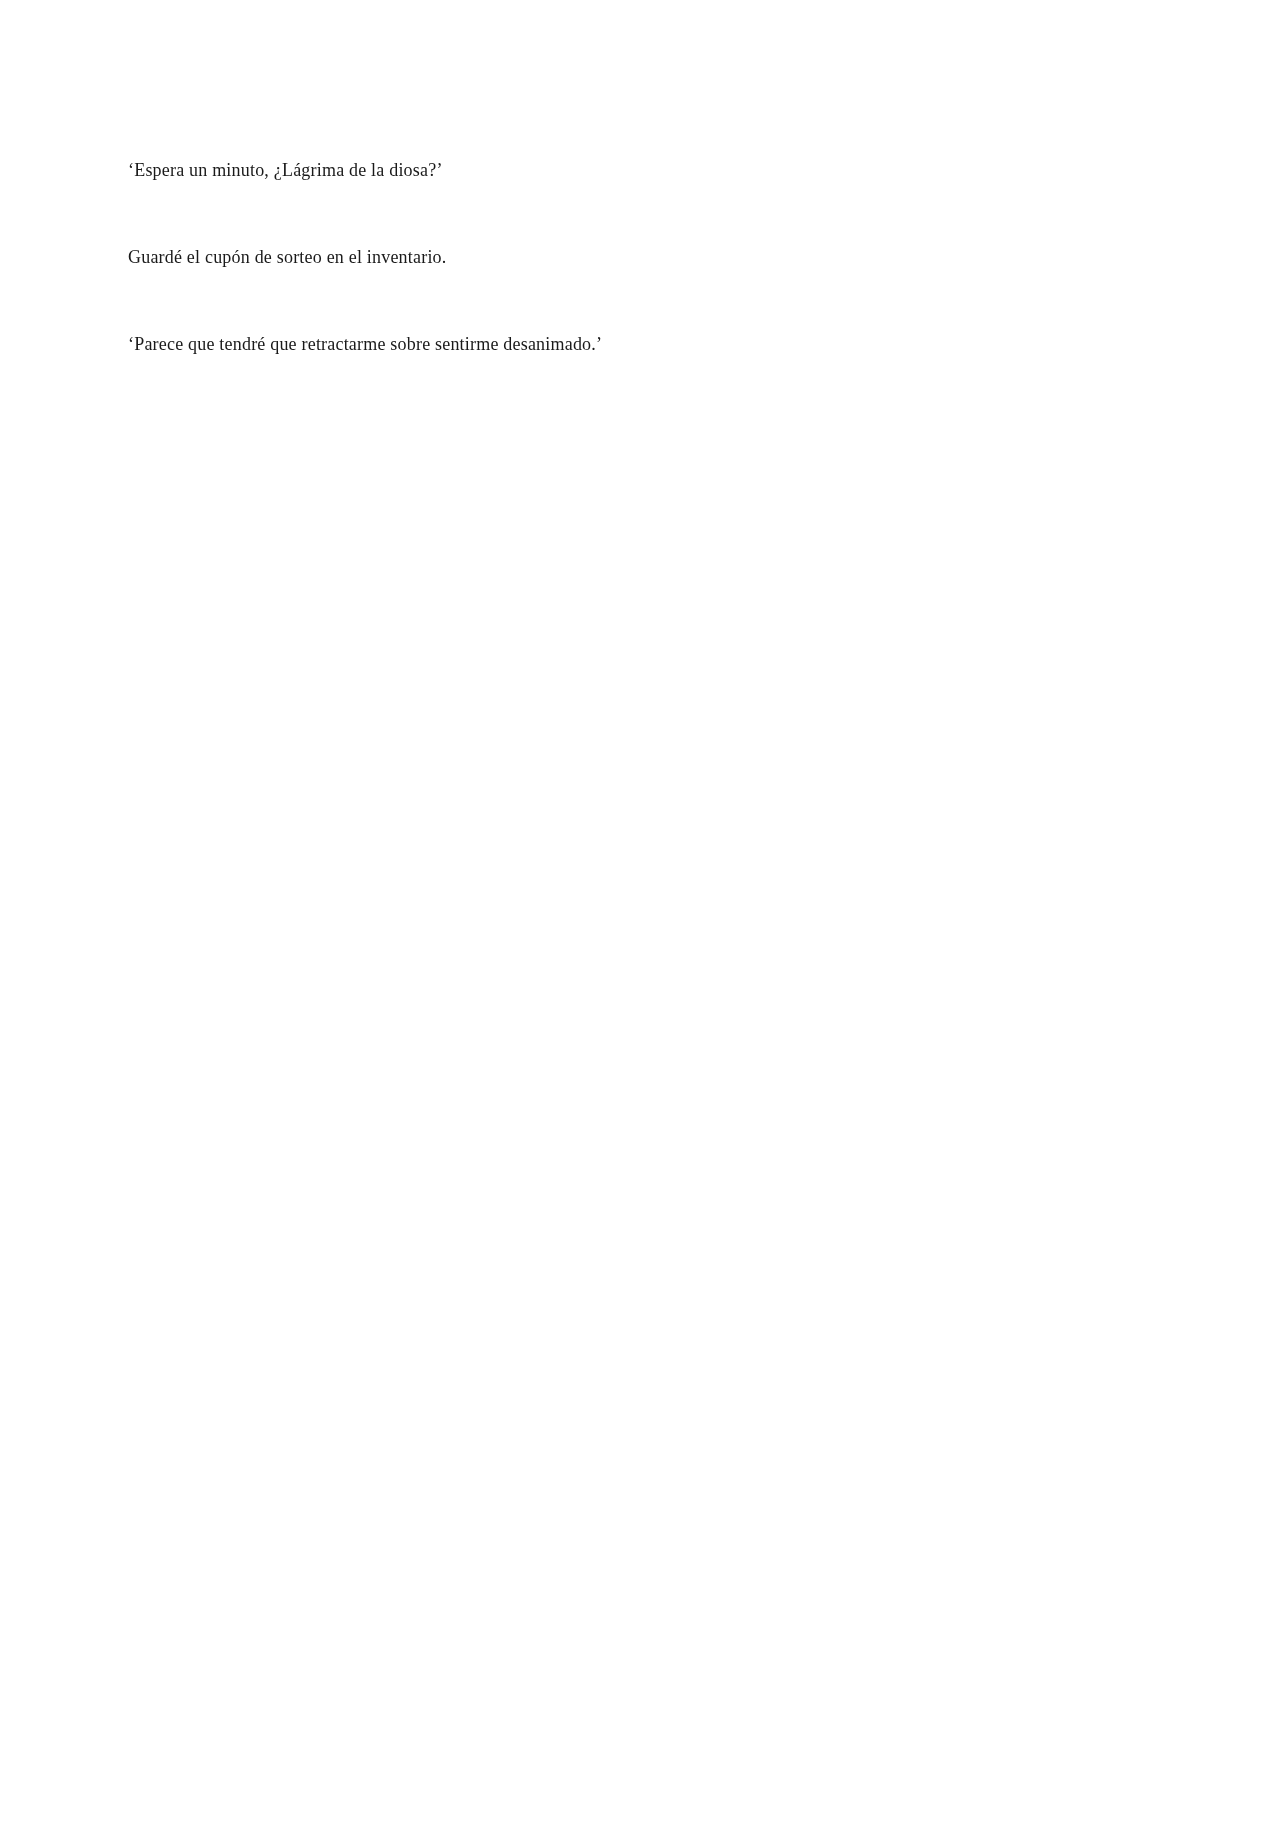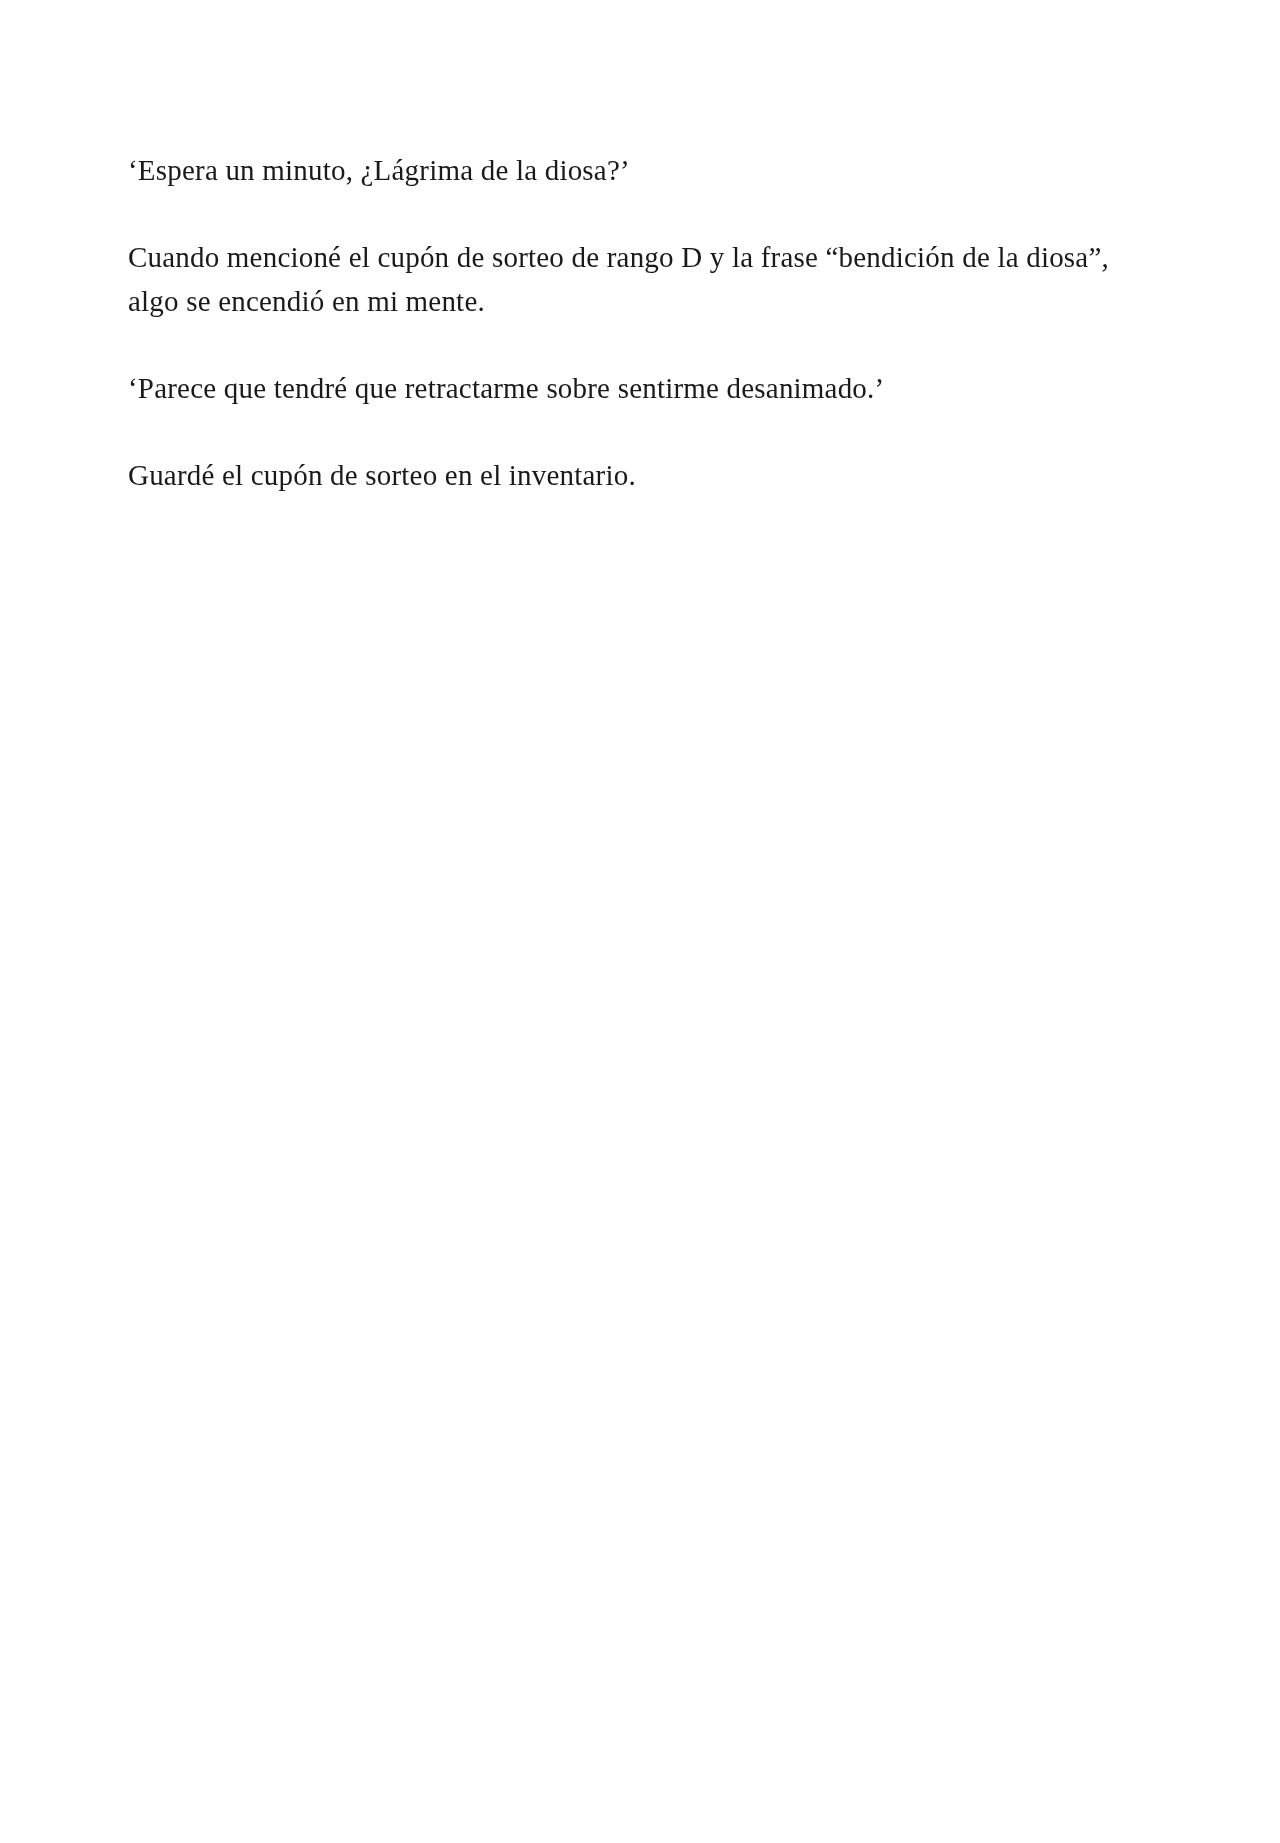--- a/index.html
+++ b/index.html
@@ -12,30 +12,29 @@
       height: 1843px;
       position: relative;
       overflow: hidden;
     }
     .page {
       position: absolute;
       left: 128px;
       top: 148px;
       width: 1030px;
       font-family: "Liberation Serif", "DejaVu Serif", serif;
-      font-size: 29px;
+      font-size: 18px;
       line-height: 44px;
       color: #1a1a1a;
       letter-spacing: 0.2px;
     }
     .para {
       margin: 0 0 43px 0;
     }
   </style>
 </head>
 <body>
 
 <div class="page">
   <p class="para">‘Espera un minuto, ¿Lágrima de la diosa?’</p>
-  <p class="para">Cuando mencioné el cupón de sorteo de rango D y la frase “bendición de la diosa”, algo se encendió en mi mente.</p>
+  <p class="para">Guardé el cupón de sorteo en el inventario.</p>
   <p class="para">‘Parece que tendré que retractarme sobre sentirme desanimado.’</p>
-  <p class="para">Guardé el cupón de sorteo en el inventario.</p>
 </div>
 
 </body></html>

